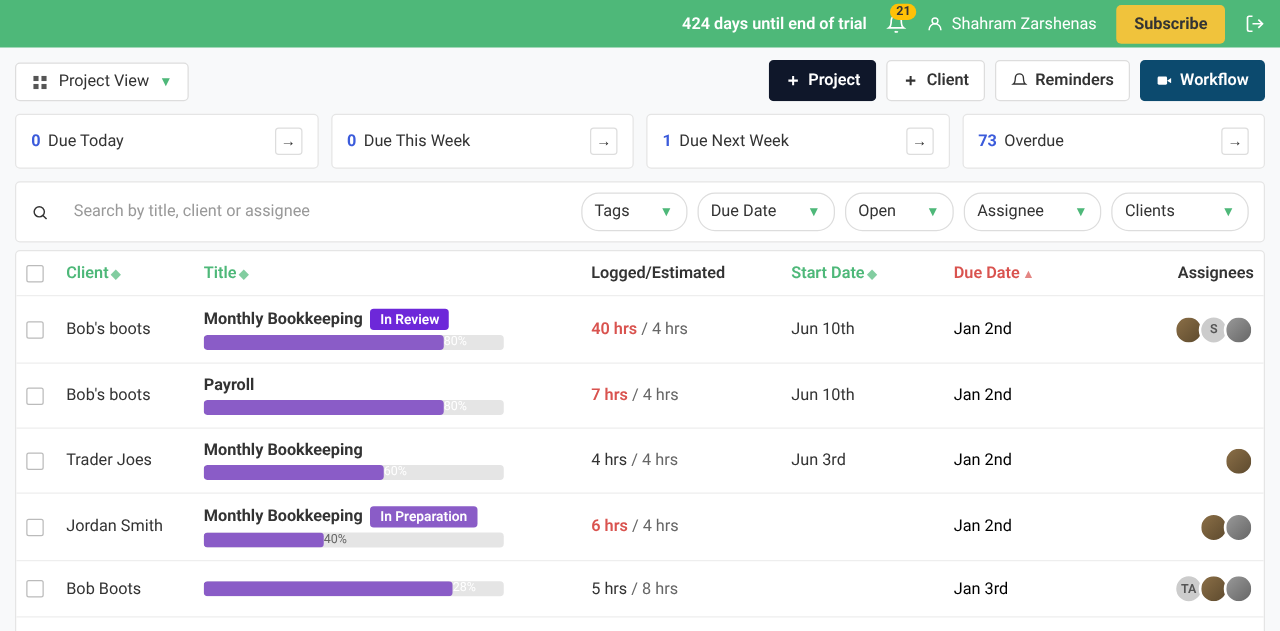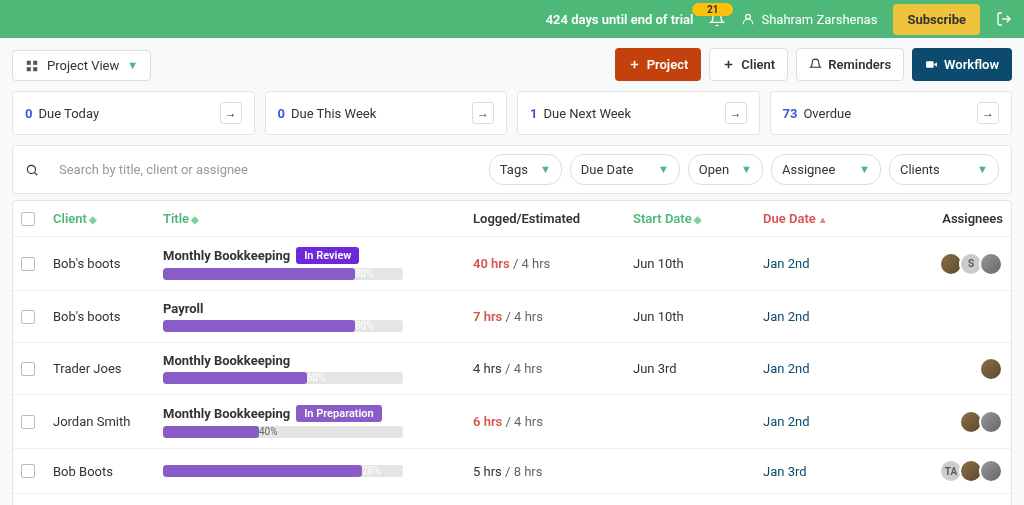--- a/index.html
+++ b/index.html
@@ -2,67 +2,67 @@
 <html><head>
 <meta charset="utf-8">
 <style>
 *{box-sizing:border-box;margin:0;padding:0;font-family:-apple-system,BlinkMacSystemFont,"Segoe UI",Roboto,sans-serif}
 body{background:#f8f9fa;font-size:13px;color:#333}
 .header{background:#4eb879;height:38px;display:flex;align-items:center;justify-content:flex-end;padding:0 12px;gap:16px;color:#fff}
 .header-left-spacer{flex:1}
 .trial-text{font-size:13px;font-weight:600}
 .bell-wrap{position:relative;display:flex;align-items:center;cursor:pointer}
 .bell-icon{width:16px;height:16px}
-.badge{position:absolute;top:-8px;right:-8px;background:#ffc107;color:#333;font-size:10px;font-weight:700;border-radius:8px;padding:1px 15px}
+.badge{position:absolute;top:-8px;right:-8px;background:#ffc107;color:#333;font-size:10px;font-weight:700;border-radius:8px;padding:1px 5px}
 .user-block{display:flex;align-items:center;gap:6px;cursor:pointer}
 .user-icon{width:14px;height:14px}
 .subscribe-btn{background:#f0c33c;color:#333;border:none;padding:8px 14px;border-radius:4px;font-weight:700;font-size:13px;cursor:pointer}
 .logout-icon{width:16px;height:16px;cursor:pointer}
 .toolbar{display:flex;align-items:flex-end;padding:10px 12px;gap:8px}
 .project-view{display:flex;align-items:center;gap:8px;border:1px solid #ddd;background:#fff;padding:7px 12px;border-radius:4px;cursor:pointer}
 .grid-icon{width:14px;height:14px}
 .chev{color:#4eb879;font-size:11px}
 .toolbar-spacer{flex:1}
 .btn{display:flex;align-items:center;gap:6px;padding:8px 12px;border-radius:4px;font-weight:600;font-size:13px;cursor:pointer;border:1px solid transparent}
-.btn-green{background:#c2410c;color:#fff}
+.btn-green{background:#0f172a;color:#fff}
 .btn-white{background:#fff;border-color:#ddd;color:#333}
 .btn-blue{background:#0c4a6e;color:#fff}
 .btn .icon{width:13px;height:13px}
 .summary-row{display:flex;gap:10px;padding:0 12px 10px}
 .summary-card{flex:1;background:#fff;border:1px solid #e5e5e5;border-radius:4px;padding:10px 12px;display:flex;align-items:center;cursor:pointer}
 .summary-count{font-weight:700;margin-right:6px}
 .count-blue{color:#3b5bdb}
 .summary-card .arrow{margin-left:auto;border:1px solid #ddd;border-radius:3px;width:22px;height:22px;display:flex;align-items:center;justify-content:center;font-size:12px}
 .filter-row{display:flex;align-items:center;padding:8px 12px;gap:8px;background:#fff;border:1px solid #e5e5e5;border-radius:4px;margin:0 12px}
 .search-wrap{display:flex;align-items:center;gap:20px;flex:1}
 .search-icon{width:14px;height:14px;color:#555}
 .search-input{border:none;outline:none;font-size:13px;flex:1;color:#333}
 .search-input::placeholder{color:#999}
-.filter-btn{display:flex;align-items:center;gap:8px;border:1px solid #ddd;background:#fff;padding:7px 10px;border-radius:14px;cursor:pointer;font-size:13px;min-width:70px;justify-content:space-between}
+.filter-btn{display:flex;align-items:center;gap:20px;border:1px solid #ddd;background:#fff;padding:7px 10px;border-radius:14px;cursor:pointer;font-size:13px;min-width:70px;justify-content:space-between}
 .filter-btn .chev{margin-left:4px}
 .table{margin:6px 12px 0;background:#fff;border:1px solid #e5e5e5;border-radius:4px;overflow:hidden}
 .thead,.trow{display:grid;grid-template-columns:32px 110px 1fr 160px 130px 140px 100px;align-items:center;padding:10px 8px;border-bottom:1px solid #eee}
 .thead{font-weight:600;font-size:13px}
 .th-green{color:#4eb879;cursor:pointer}
 .th-red{color:#d9534f}
 .sort-icon{font-size:10px;margin-left:2px;opacity:.7}
 .checkbox{width:14px;height:14px;border:1px solid #bbb;border-radius:2px;cursor:pointer}
 .task-cell{padding-right:20px}
 .task-title{font-weight:700;font-size:13px;margin-bottom:4px;display:flex;align-items:center;gap:6px;flex-wrap:wrap}
 .tag{font-size:11px;color:#fff;padding:2px 8px;border-radius:3px;font-weight:600}
 .tag-green{background:#6d28d9}
 .tag-purple{background:#8a5cc7}
 .progress-wrap{position:relative;height:12px;background:#e5e5e5;border-radius:3px;width:240px;overflow:hidden}
 .progress-bar{height:100%;background:#8a5cc7;border-radius:3px}
 .progress-text{position:absolute;right:4px;top:0;font-size:10px;color:#fff;line-height:12px}
 .progress-wrap.light .progress-text{color:#666}
 .logged{color:#d9534f;font-weight:600}
 .logged-black{color:#333}
 .est{color:#666}
-.date-red{color:#0c4a6e}
+.date-red{color:#000000}
 .assignees-cell{display:flex;justify-content:flex-end;gap:2px}
 .avatar{width:24px;height:24px;border-radius:50%;background:#ccc;display:flex;align-items:center;justify-content:center;font-size:10px;font-weight:600;color:#555;border:2px solid #fff;margin-left:-6px}
 .avatar.img1{background:linear-gradient(135deg,#8b6f47,#5d4a2e)}
 .avatar.img2{background:linear-gradient(135deg,#999,#666)}
 .th-right{text-align:right}
 </style>
 </head>
 <body>
 
 <div class="header">

